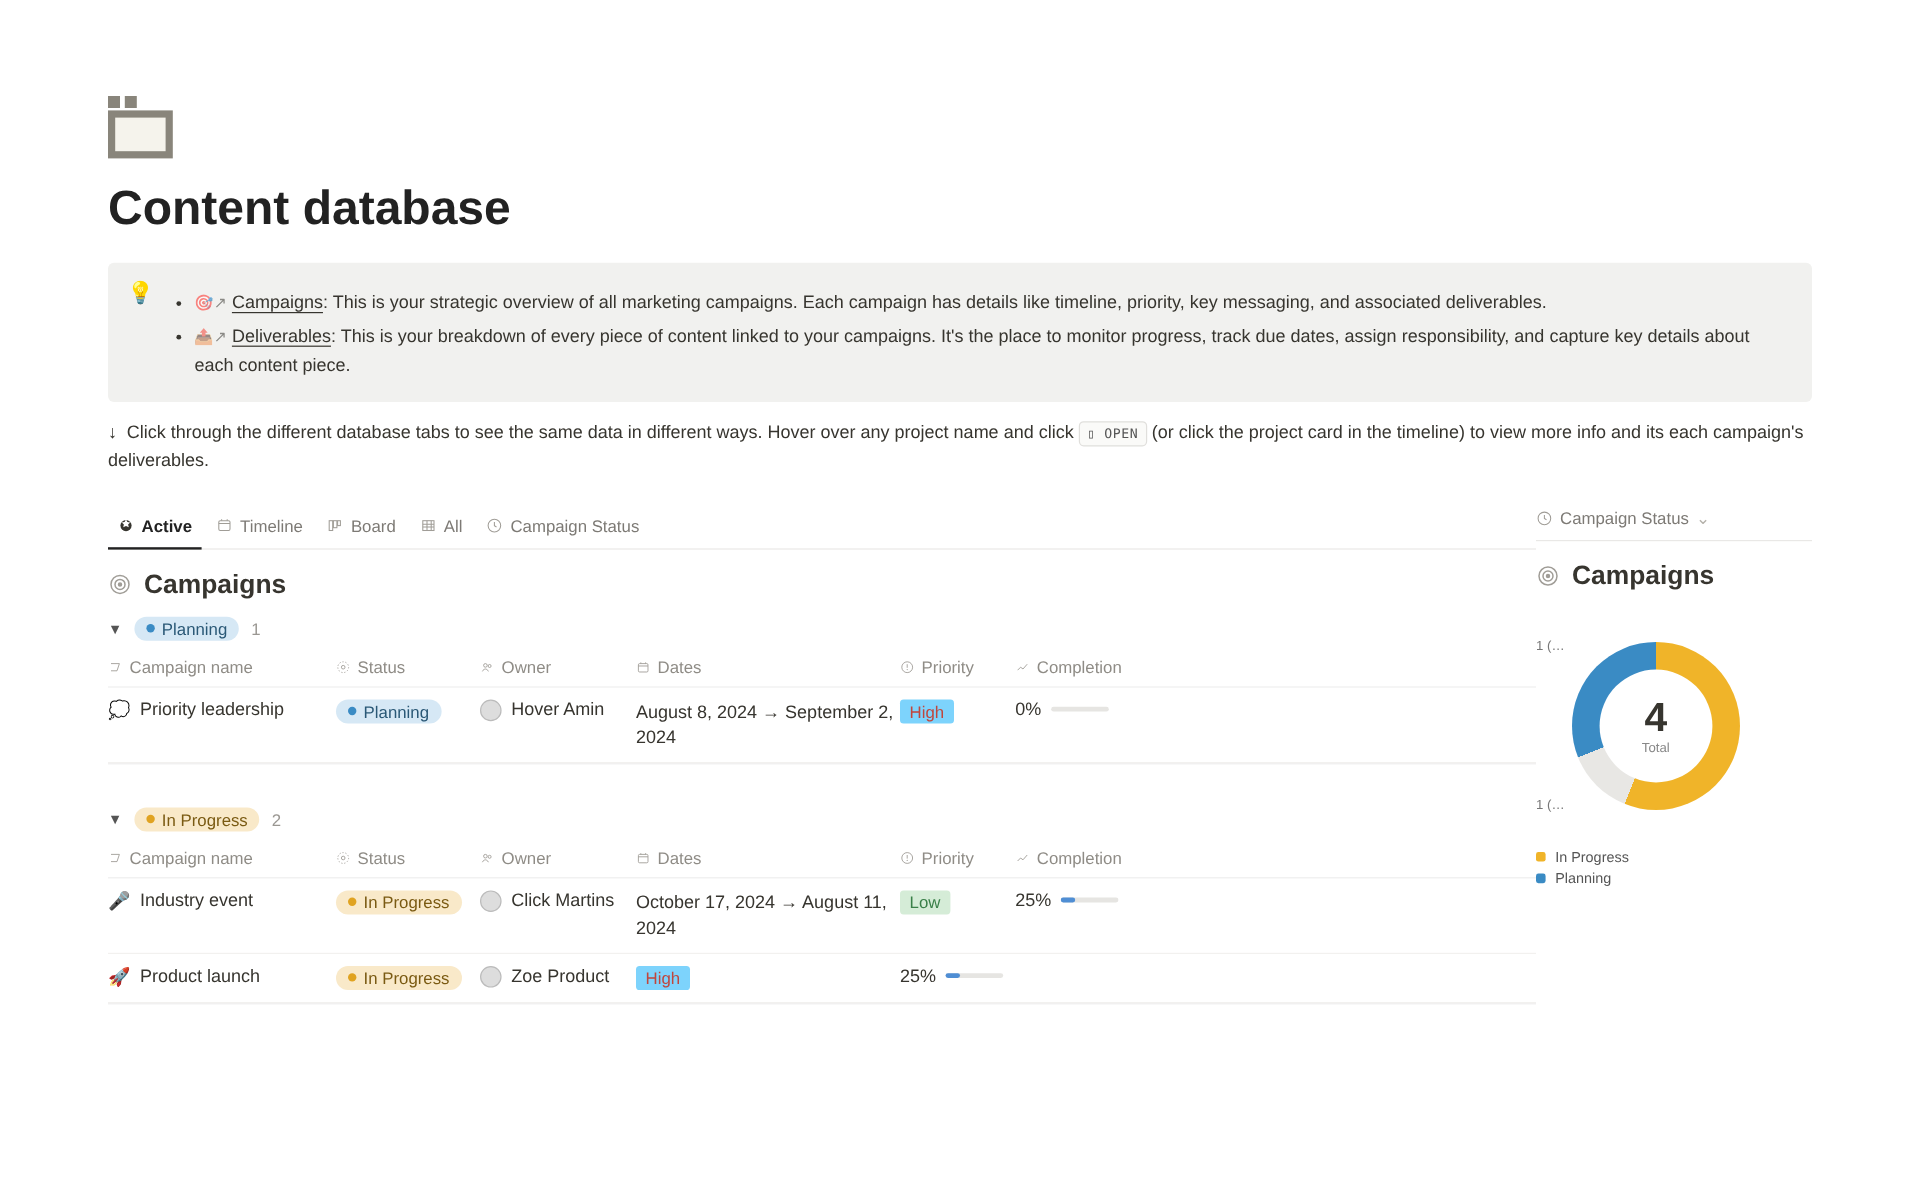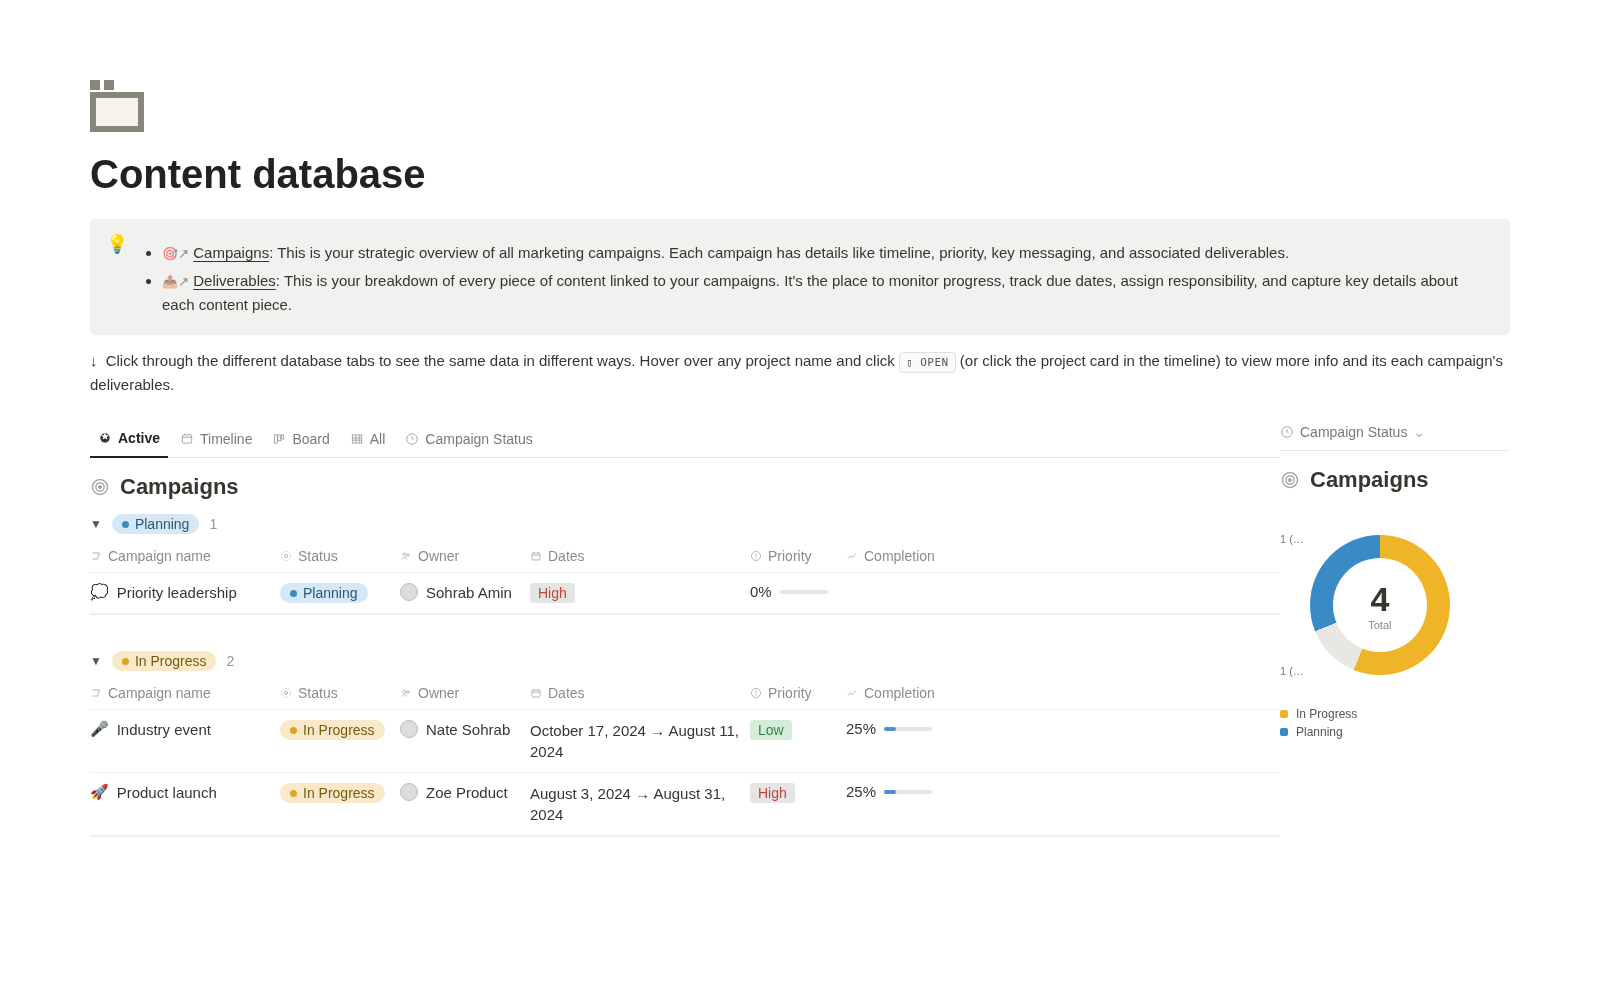--- a/index.html
+++ b/index.html
@@ -67,21 +67,21 @@
 .th .ico, .cell .ico { width:12px; height:12px; display:inline-block; }
 .trow { padding: 10px 0; border-bottom:1px solid #f2f1ef; }
 .cell { font-size:15px; display:flex; align-items:center; gap:8px; }
 .cell.dates { flex-wrap:wrap; line-height:1.4; }
 .emoji { font-size:15px; }
 .owner .avatar { width:18px; height:18px; border-radius:50%; background:#ddd; border:1px solid #bbb; display:inline-block; }
 .status-chip { display:inline-flex; align-items:center; gap:6px; padding:2px 10px; border-radius:10px; font-size:14px; }
 .status-planning { background:#d6e8f5; color:#2a5876; }
 .status-inprogress { background:#f9e9c9; color:#7a5a12; }
 .priority-chip { padding:2px 8px; border-radius:3px; font-size:14px; }
-.priority-high { background:#e5e5e5; color:#c0463c; }
+.priority-high { background:#7dd3fc; color:#c0463c; }
 .priority-low  { background:#d5ecd7; color:#3a8049; }
 .completion { display:flex; align-items:center; gap:8px; }
 .bar { width:48px; height:4px; background:#e6e5e2; border-radius:2px; position:relative; }
 .bar .fill { position:absolute; left:0; top:0; bottom:0; background:#4f8ed4; border-radius:2px; }
 
 .side .side-head { display:flex; align-items:center; gap:6px; color:#7d7a75; padding-bottom:10px; border-bottom:1px solid #e9e8e6; }
 .side .side-head .ico { width:14px; height:14px; }
 .side .db-title { margin-top:16px; }
 
 .donut-wrap { position:relative; margin-top: 40px; display:flex; align-items:center; }
@@ -265,21 +265,24 @@
               <span>Priority leadership</span>
             </div>
             <div class="cell">
               <span class="status-chip status-planning">
                 <span class="dot" style="background:#3a8bc4"></span>
                 <span>Planning</span>
               </span>
             </div>
             <div class="cell owner">
               <span class="avatar"></span>
-              <span>Sohrab Amin</span>
+              <span>Hover Amin</span>
+            </div>
+            <div class="cell dates">
+              <span>August 8, 2024 → September 2, 2024</span>
             </div>
             <div class="cell">
               <span class="priority-chip priority-high">High</span>
             </div>
             <div class="cell completion">
               <span>0%</span>
               <span class="bar">
                 <span class="fill" style="width:0%"></span>
               </span>
             </div>
@@ -359,21 +362,21 @@
               <span>Industry event</span>
             </div>
             <div class="cell">
               <span class="status-chip status-inprogress">
                 <span class="dot" style="background:#e0a321"></span>
                 <span>In Progress</span>
               </span>
             </div>
             <div class="cell owner">
               <span class="avatar"></span>
-              <span>Nate Sohrab</span>
+              <span>Click Martins</span>
             </div>
             <div class="cell dates">
               <span>October 17, 2024 → August 11, 2024</span>
             </div>
             <div class="cell">
               <span class="priority-chip priority-low">Low</span>
             </div>
             <div class="cell completion">
               <span>25%</span>
               <span class="bar">
@@ -388,23 +391,20 @@
             </div>
             <div class="cell">
               <span class="status-chip status-inprogress">
                 <span class="dot" style="background:#e0a321"></span>
                 <span>In Progress</span>
               </span>
             </div>
             <div class="cell owner">
               <span class="avatar"></span>
               <span>Zoe Product</span>
-            </div>
-            <div class="cell dates">
-              <span>August 3, 2024 → August 31, 2024</span>
             </div>
             <div class="cell">
               <span class="priority-chip priority-high">High</span>
             </div>
             <div class="cell completion">
               <span>25%</span>
               <span class="bar">
                 <span class="fill" style="width:25%"></span>
               </span>
             </div>

